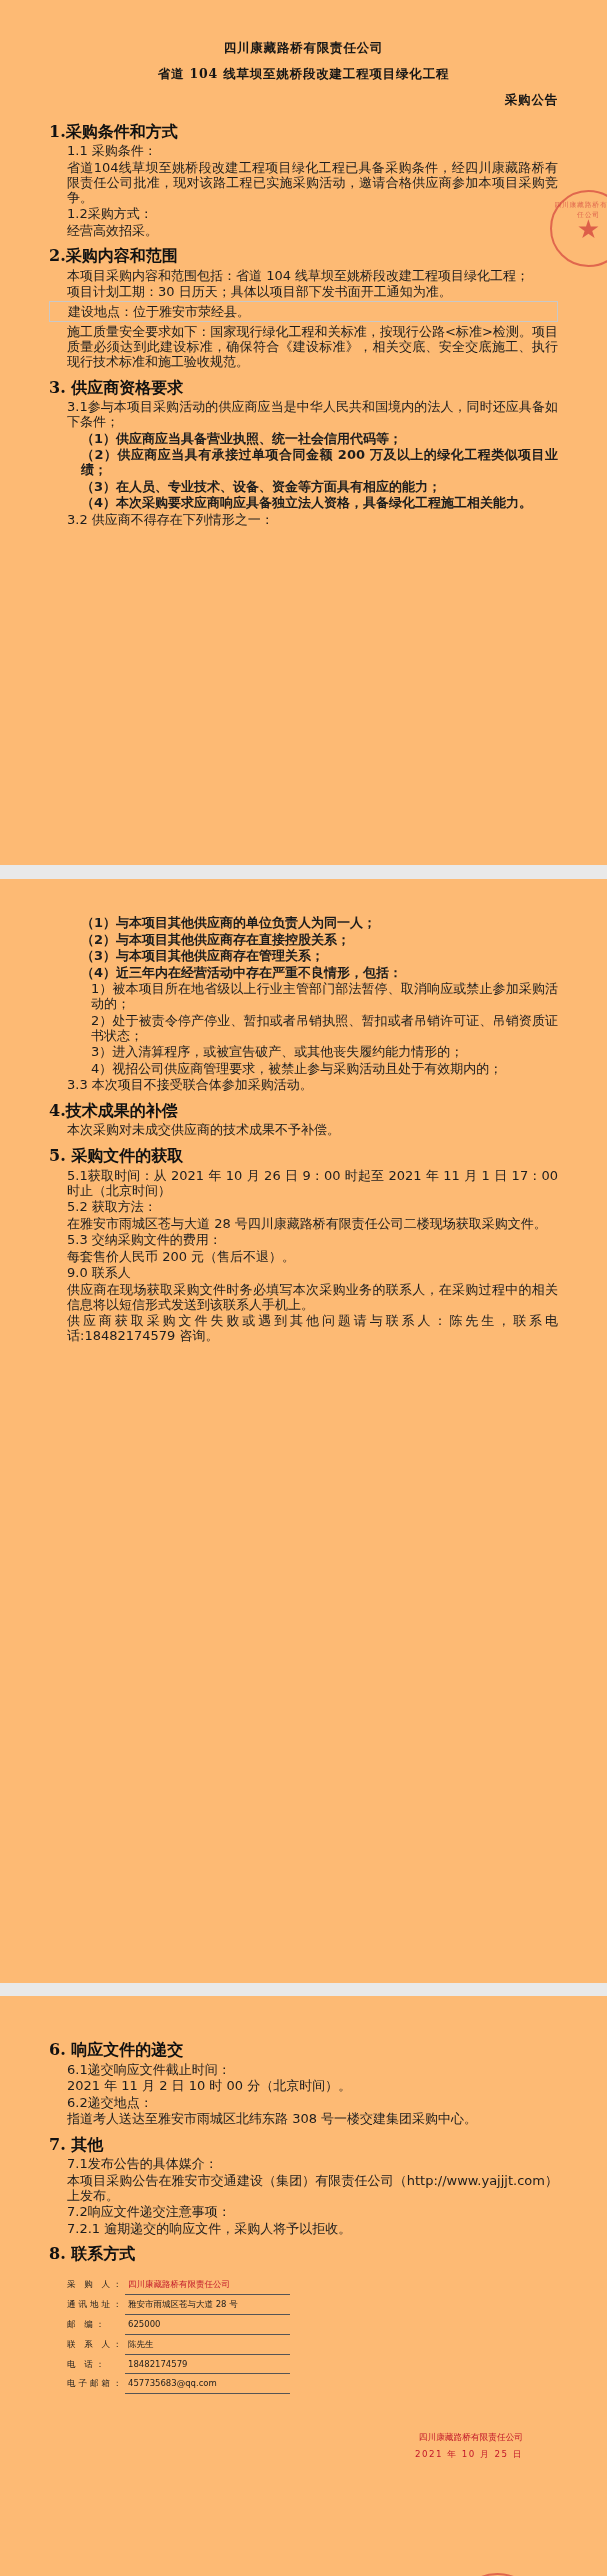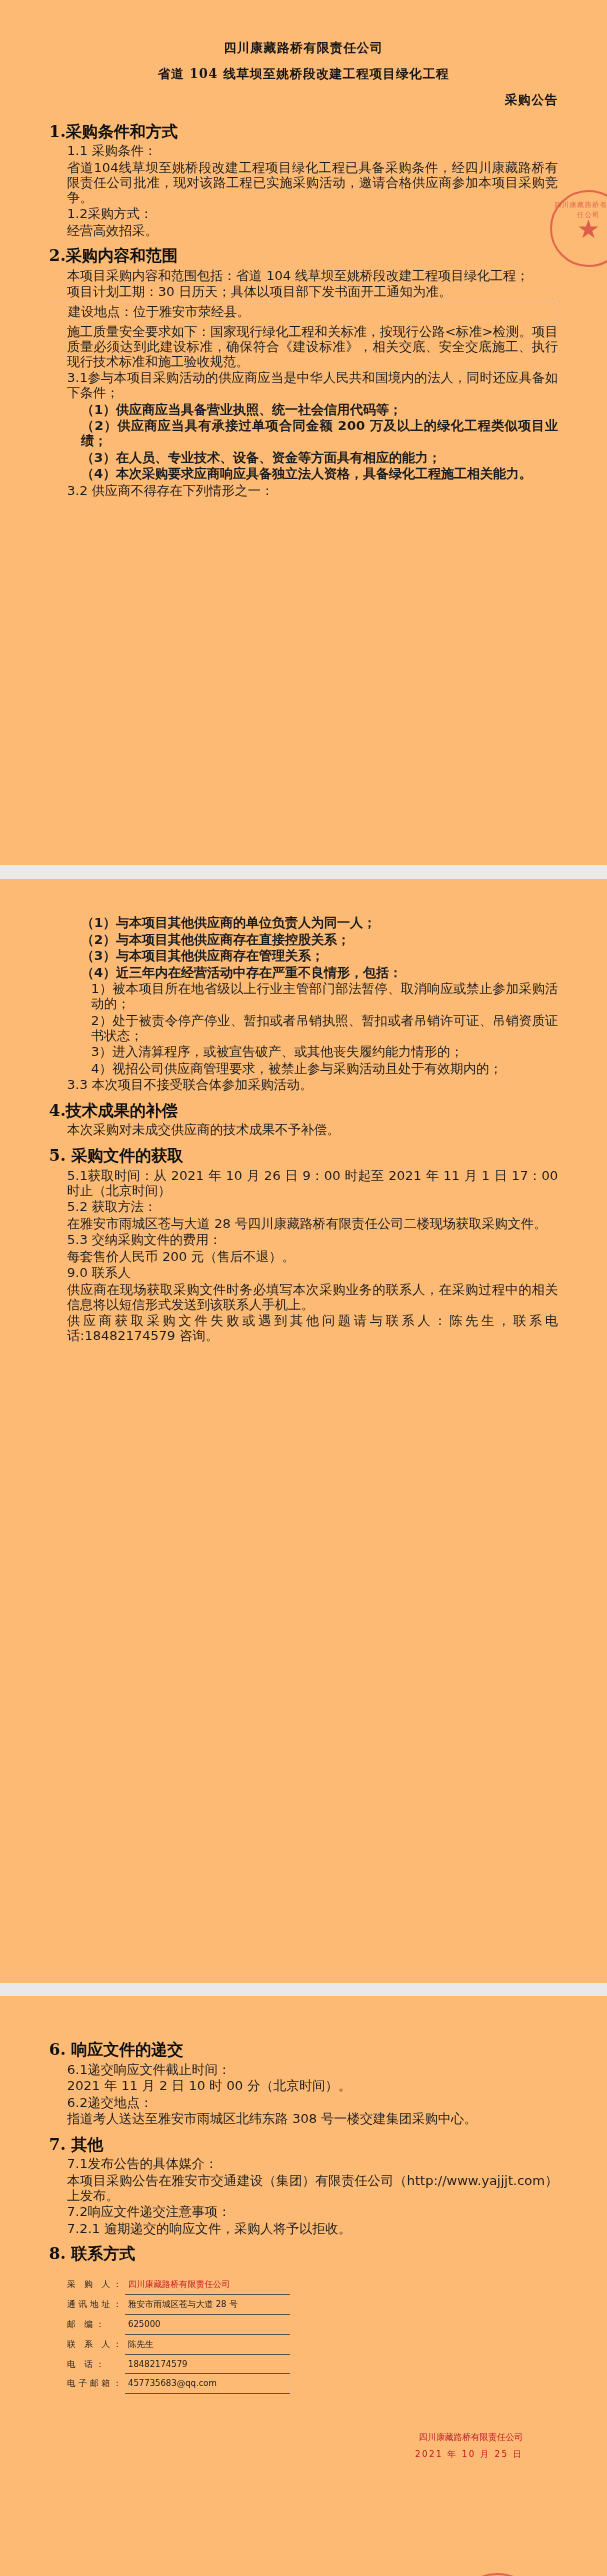--- a/index.html
+++ b/index.html
@@ -145,20 +145,21 @@
   <p class="t">省道104线草坝至姚桥段改建工程项目绿化工程已具备采购条件，经四川康藏路桥有限责任公司批准，现对该路工程已实施采购活动，邀请合格供应商参加本项目采购竞争。</p>
   <p class="t">1.2采购方式：</p>
   <p class="t">经营高效招采。</p>
 
   <div class="h1">2.采购内容和范围</div>
   <p class="t">本项目采购内容和范围包括：省道 104 线草坝至姚桥段改建工程项目绿化工程；</p>
   <p class="t">项目计划工期：30 日历天；具体以项目部下发书面开工通知为准。</p>
   <p class="t boxed">建设地点：位于雅安市荥经县。</p>
   <p class="t">施工质量安全要求如下：国家现行绿化工程和关标准，按现行公路&lt;标准&gt;检测。项目质量必须达到此建设标准，确保符合《建设标准》，相关交底、安全交底施工、执行现行技术标准和施工验收规范。</p>
 
+  <div class="h1">3. 供应商资格要求</div>
   <p class="t">3.1参与本项目采购活动的供应商应当是中华人民共和国境内的法人，同时还应具备如下条件；</p>
   <p class="t t2">（1）供应商应当具备营业执照、统一社会信用代码等；</p>
   <p class="t t2">（2）供应商应当具有承接过单项合同金额 200 万及以上的绿化工程类似项目业绩；</p>
   <p class="t t2">（3）在人员、专业技术、设备、资金等方面具有相应的能力；</p>
   <p class="t t2">（4）本次采购要求应商响应具备独立法人资格，具备绿化工程施工相关能力。</p>
   <p class="t">3.2 供应商不得存在下列情形之一：</p>
 
   <div class="stamp stamp-a">
     <div class="arc">四川康藏路桥有限责任公司</div>
     <div class="star">★</div>

